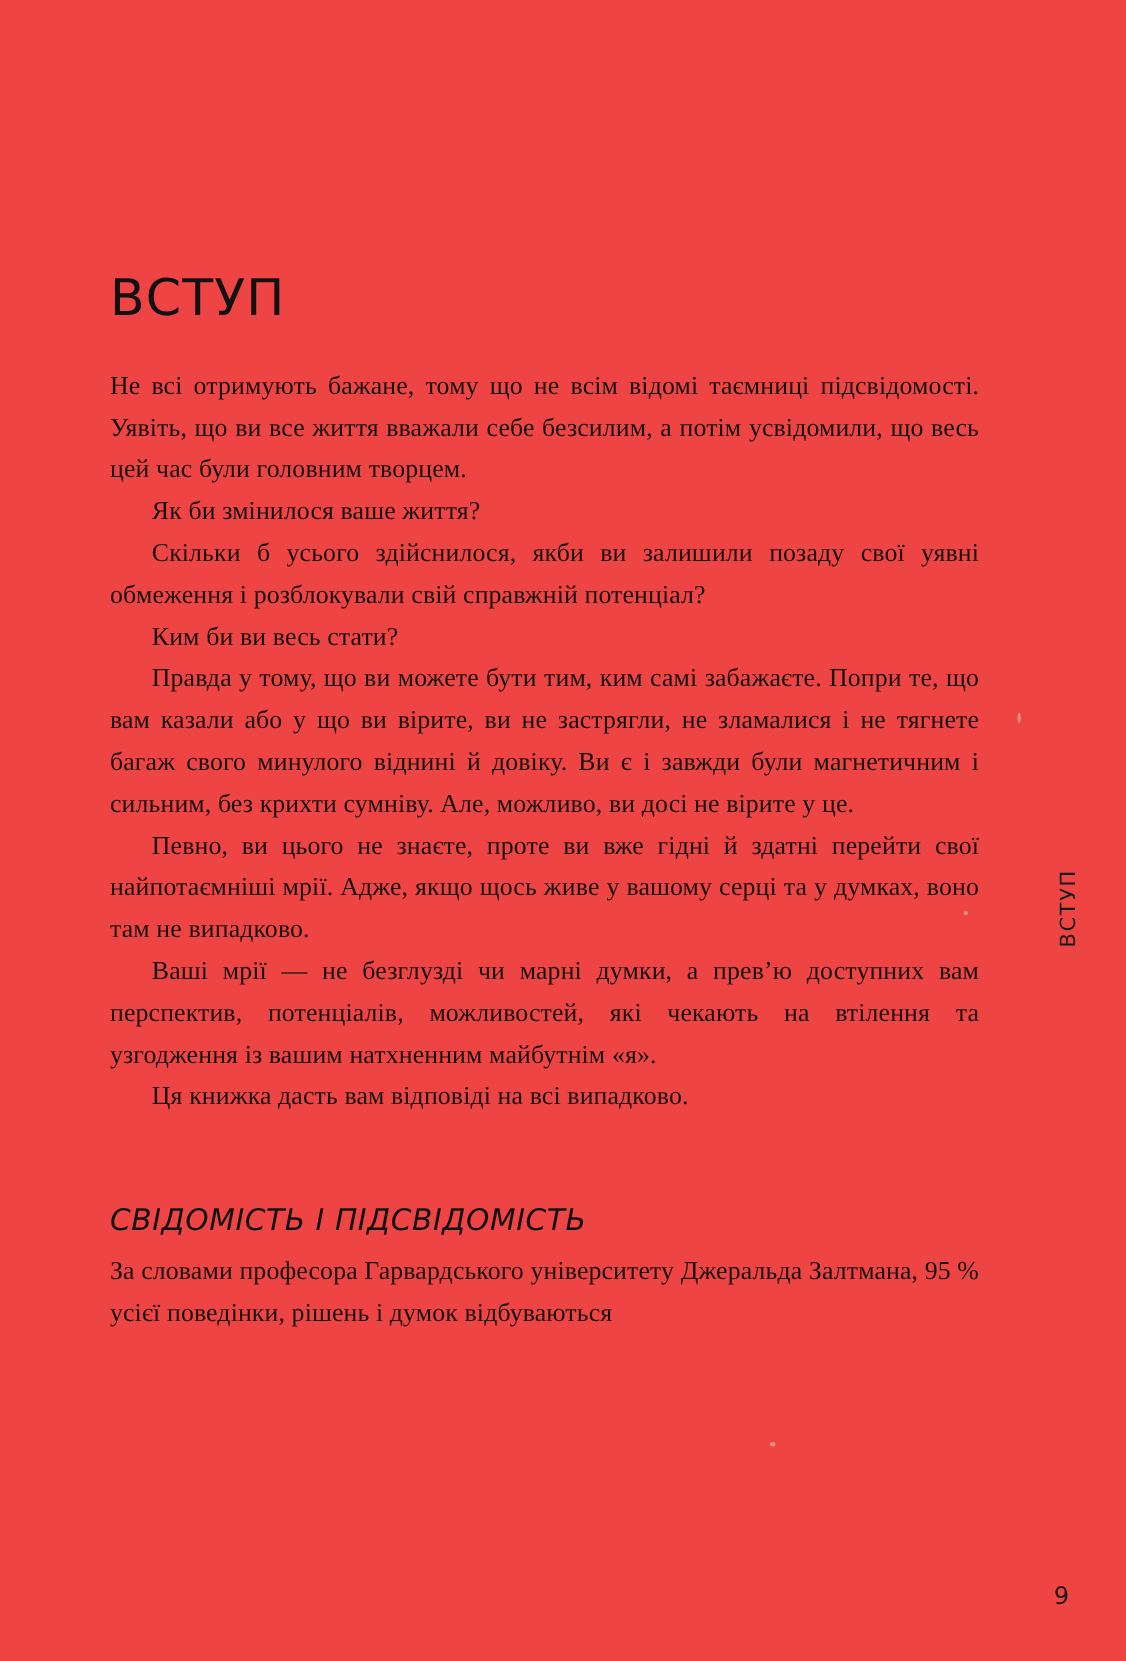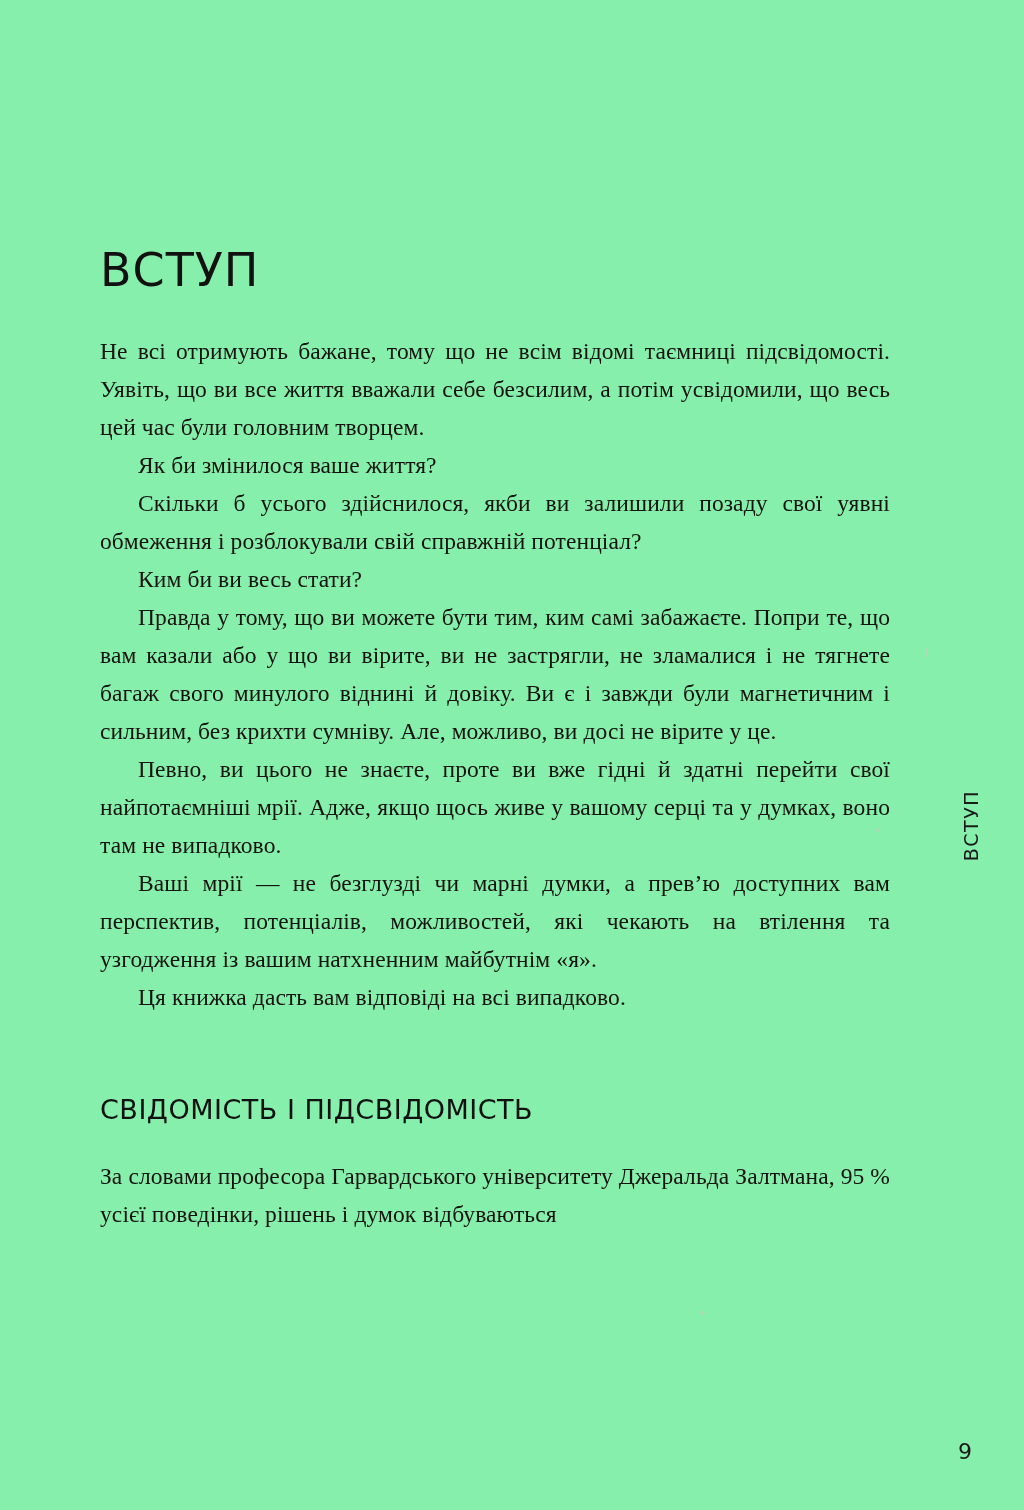--- a/index.html
+++ b/index.html
@@ -11,21 +11,21 @@
     width: 1024px;
     height: 1510px;
     position: relative;
     font-family: "Liberation Serif", serif;
     color: #1a1a1a;
     overflow: hidden;
   }
   .page {
     position: absolute;
     inset: 0;
-    background: #86efac;
+    background: #ef4444;
   }
   .content {
     position: absolute;
     left: 100px;
     top: 0;
     width: 790px;
   }
   .chapter-title {
     font-family: "DejaVu Sans", sans-serif;
     font-weight: 400;
@@ -52,23 +52,24 @@
     text-indent: 38px;
   }
   .section-heading {
     font-family: "DejaVu Sans", sans-serif;
     font-size: 27px;
     font-weight: 400;
     letter-spacing: 0.5px;
     color: #111;
     margin: 0;
     padding-top: 78px;
+    font-style: italic;
   }
   .section-body {
-    margin-top: 32px;
+    margin-top: 12px;
   }
   .side-label {
     position: absolute;
     right: 42px;
     top: 790px;
     font-family: "DejaVu Sans", sans-serif;
     font-size: 19px;
     letter-spacing: 1.5px;
     color: #1a1a1a;
     writing-mode: vertical-rl;

